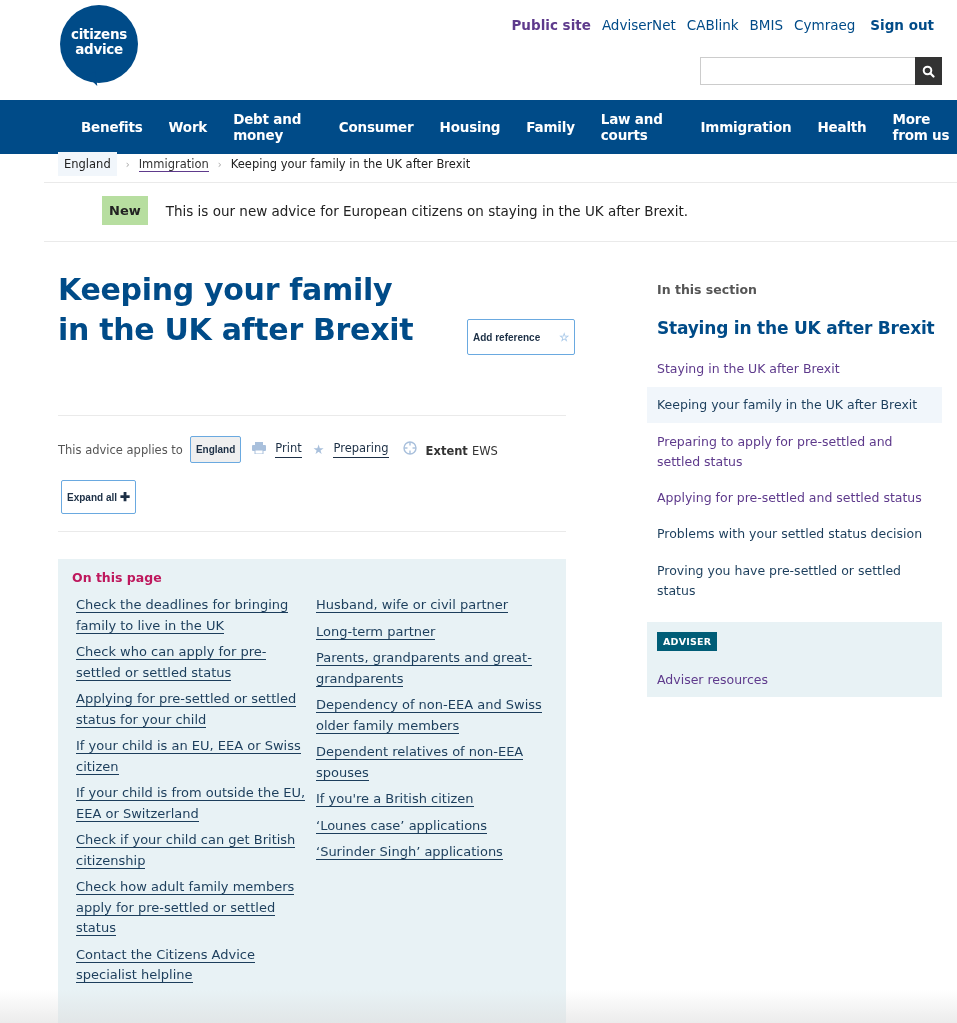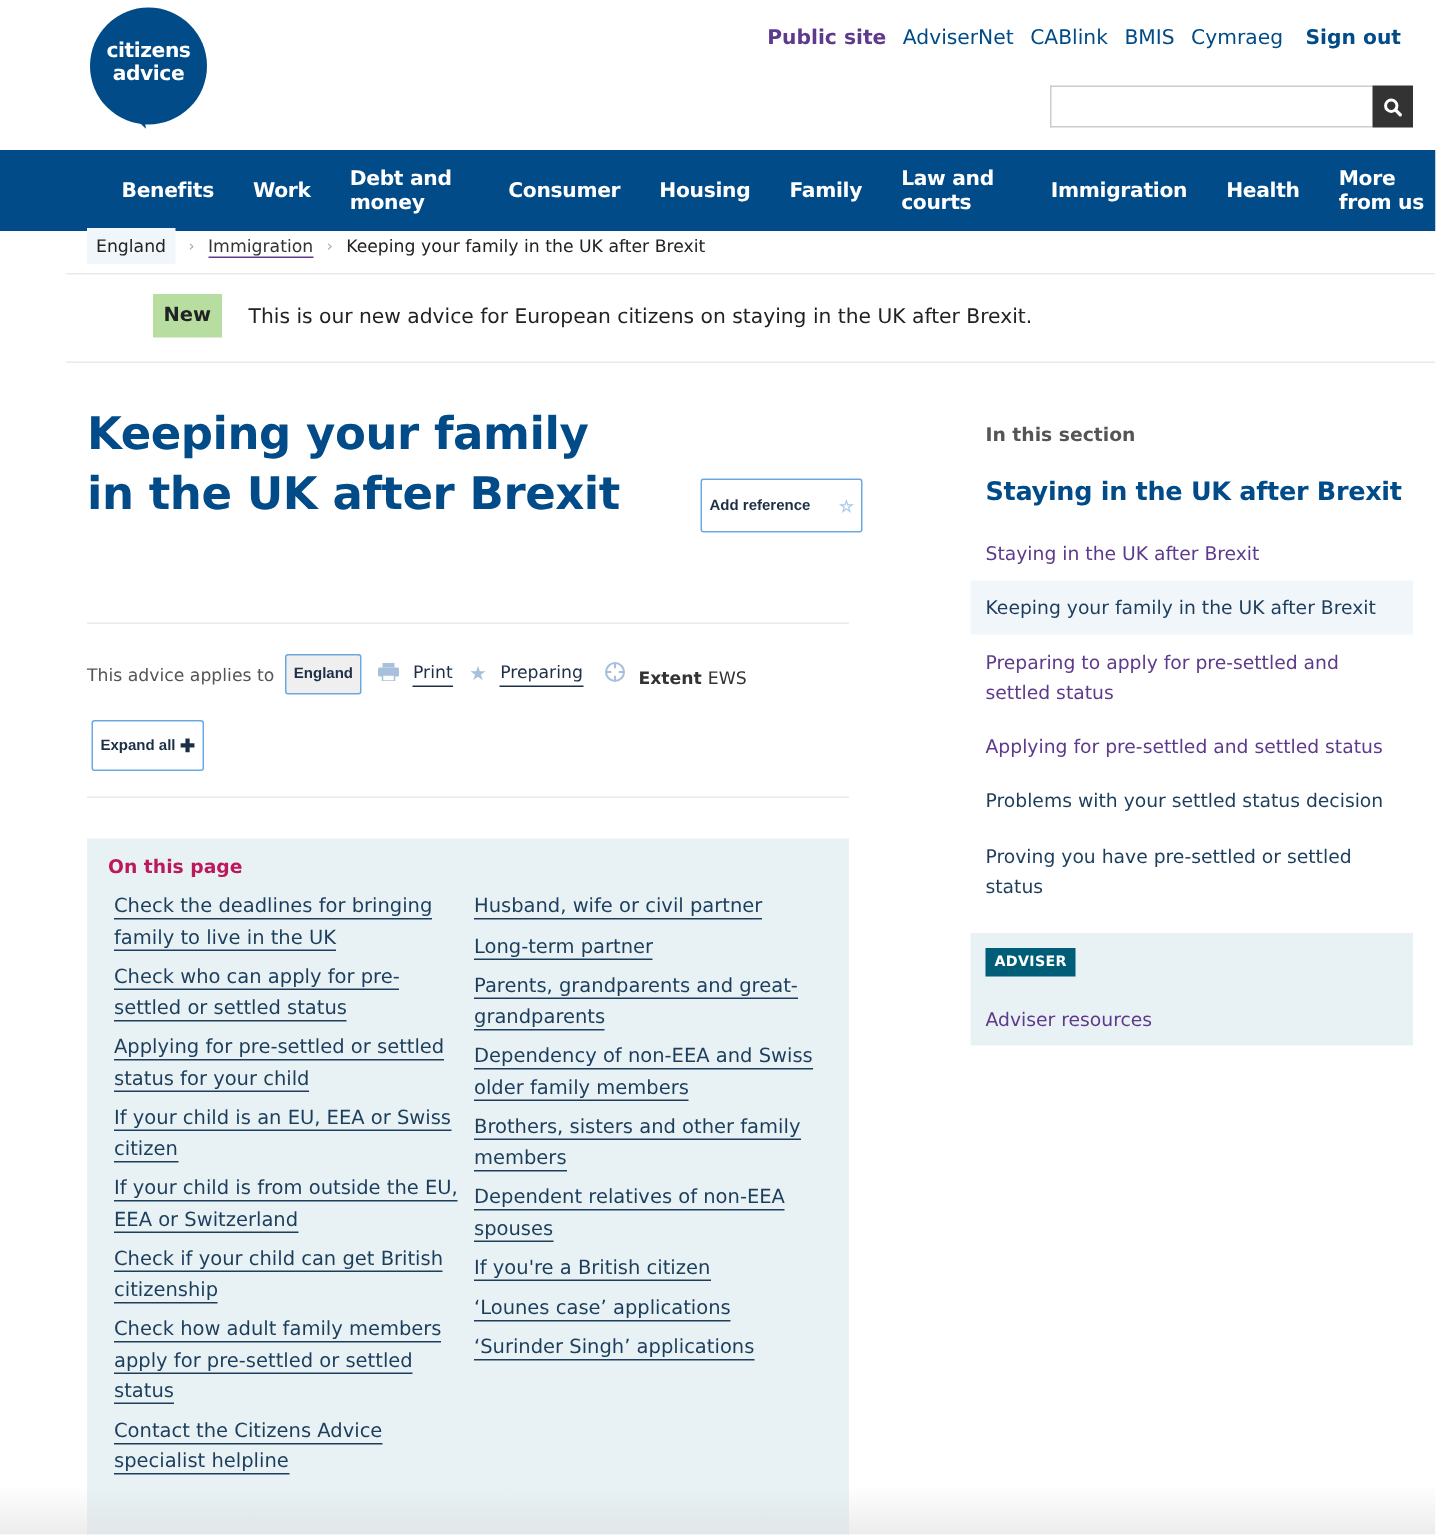--- a/index.html
+++ b/index.html
@@ -196,21 +196,20 @@
     <a><span>If your child is from outside the EU, EEA or Switzerland</span></a>
     <a><span>Check if your child can get British citizenship</span></a>
     <a><span>Check how adult family members apply for pre-settled or settled status</span></a>
     <a><span>Contact the Citizens Advice specialist helpline</span></a>
   </div>
   <div class="otp-col right">
     <a><span>Husband, wife or civil partner</span></a>
     <a><span>Long-term partner</span></a>
     <a><span>Parents, grandparents and great-grandparents</span></a>
     <a><span>Dependency of non-EEA and Swiss older family members</span></a>
-    <a><span>Brothers, sisters and other family members</span></a>
     <a><span>Dependent relatives of non-EEA spouses</span></a>
     <a><span>If you're a British citizen</span></a>
     <a><span>‘Lounes case’ applications</span></a>
     <a><span>‘Surinder Singh’ applications</span></a>
   </div>
 </div>
 
 <aside class="sidebar">
   <div class="sb-label">In this section</div>
   <div class="sb-heading">Staying in the UK after Brexit</div>

